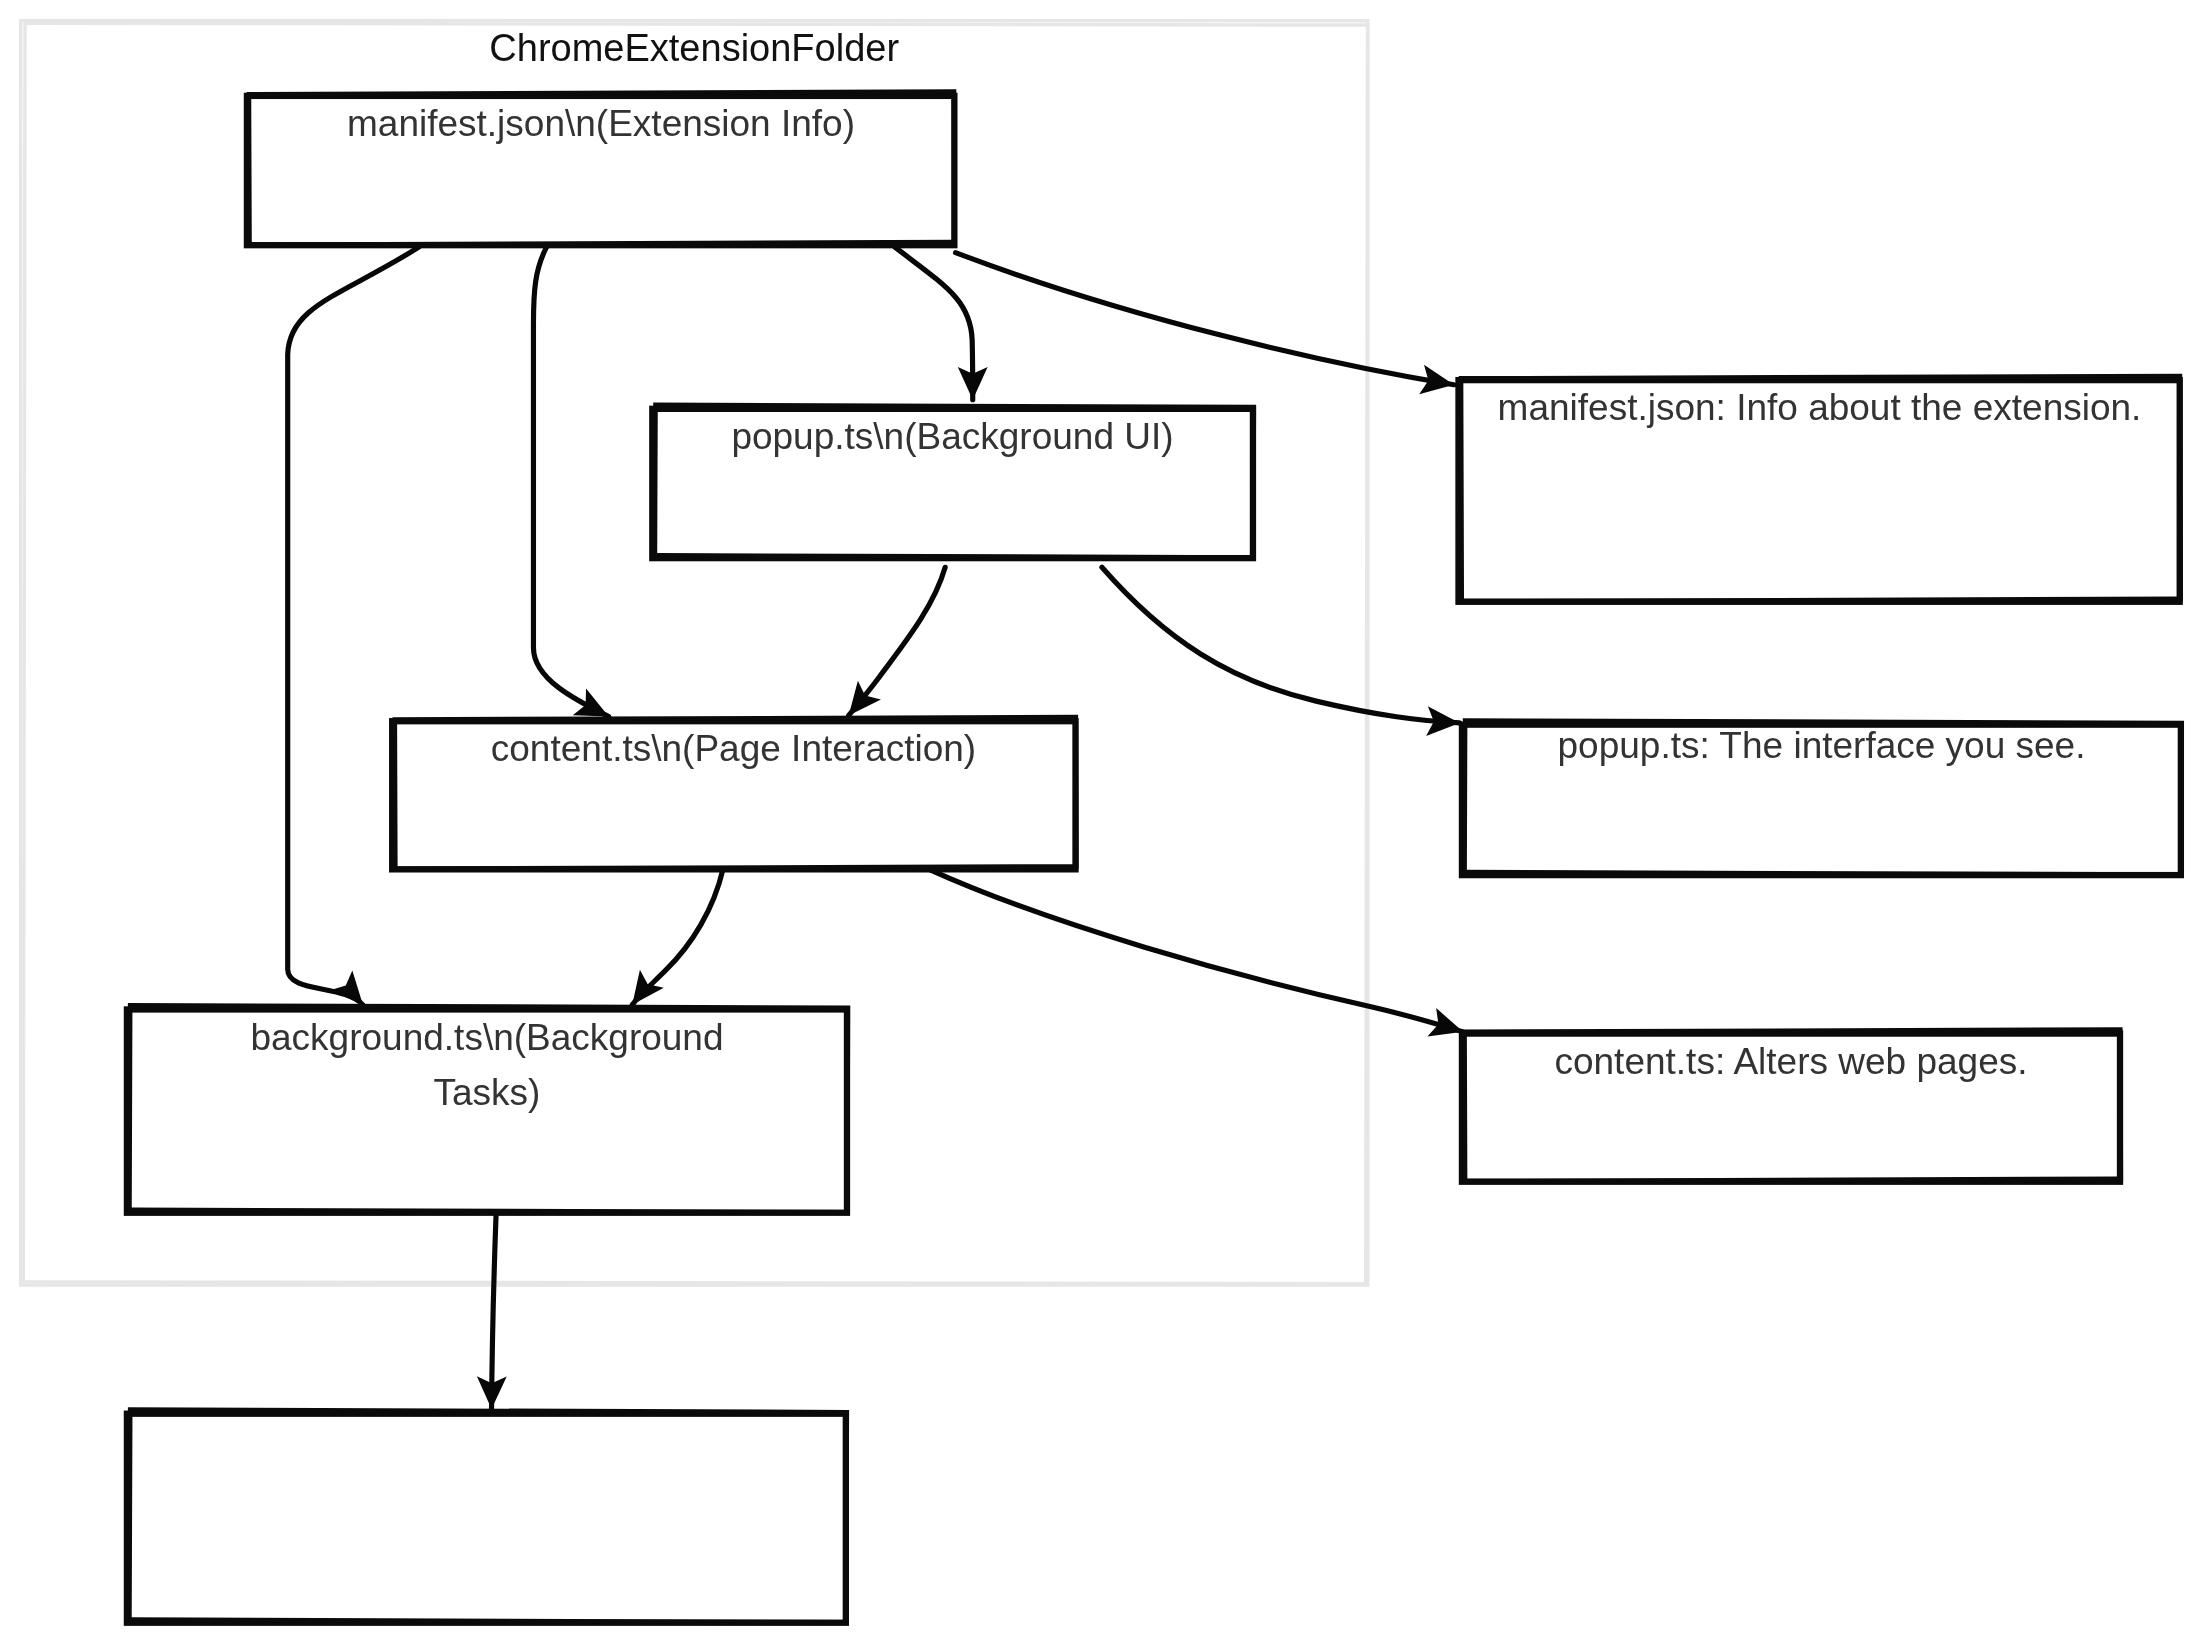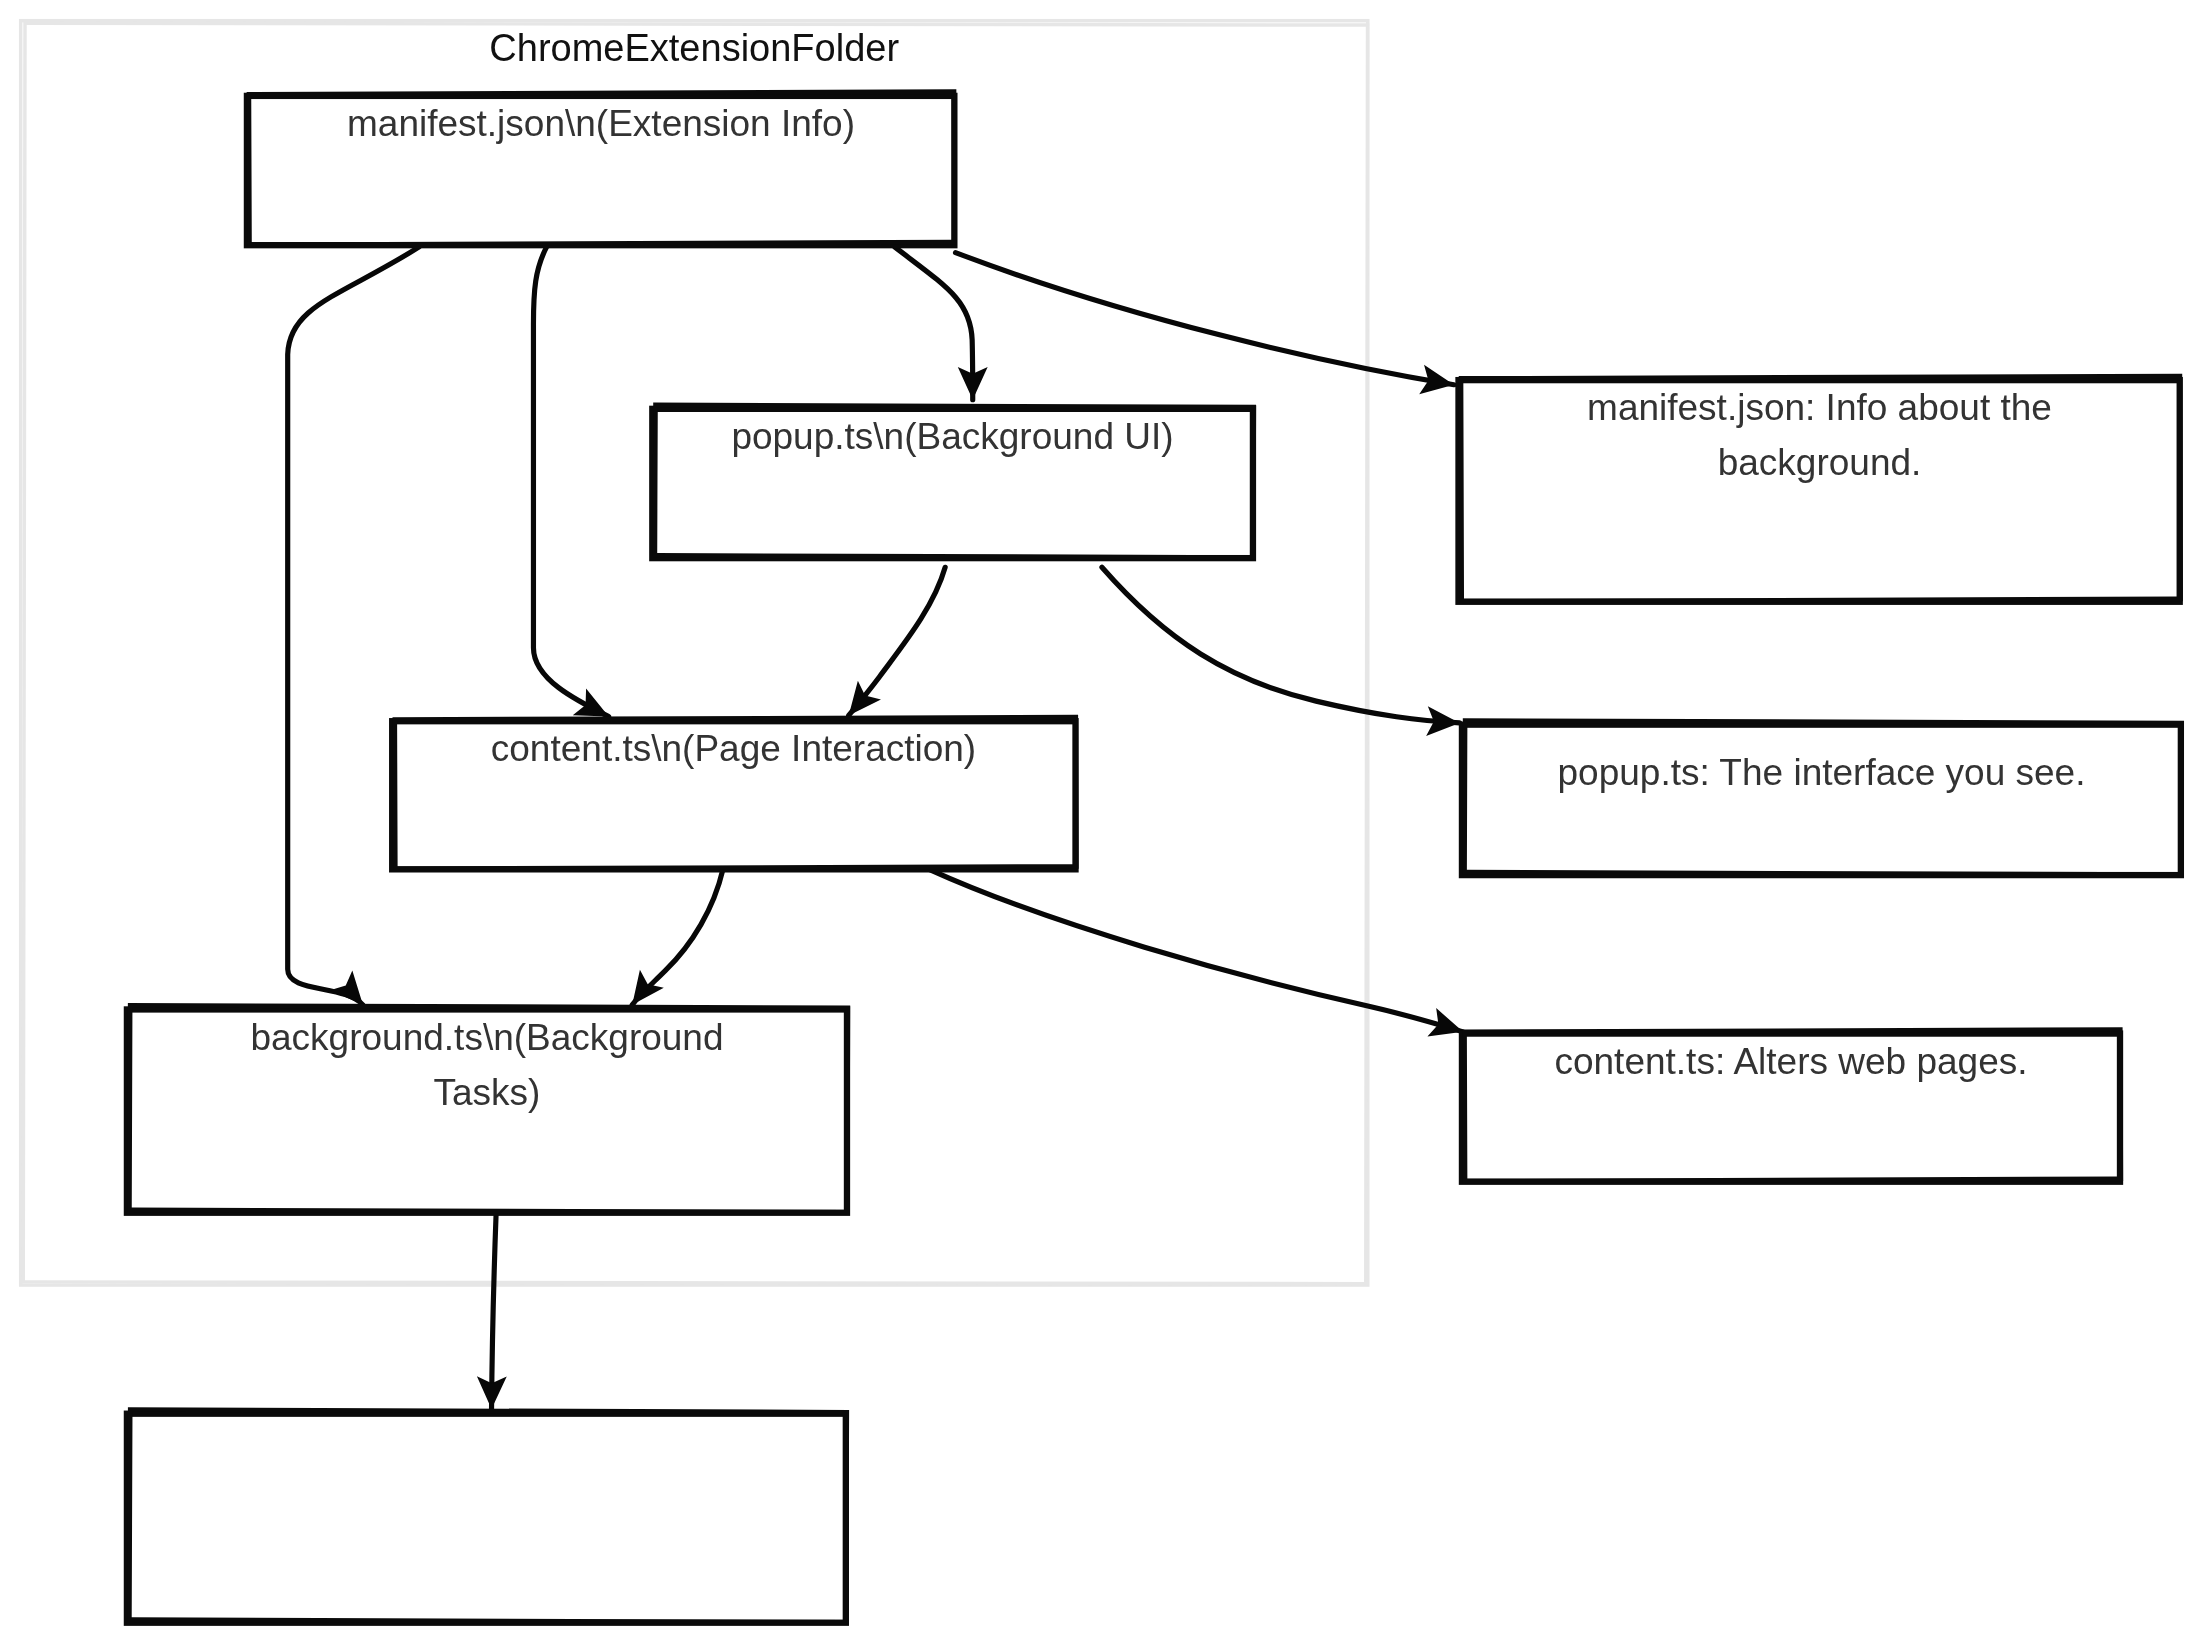--- a/index.html
+++ b/index.html
@@ -118,24 +118,24 @@
 
   <div class="lbl" style="left:392px;top:721px;width:683px;height:148px;">
     <span class="inner">content.ts\n(Page Interaction)</span>
   </div>
 
   <div class="lbl lbl-background" style="left:127px;top:1010px;width:720px;height:203px;">
     <span class="inner">background.ts\n(Background Tasks)</span>
   </div>
 
   <div class="lbl lbl-minfo" style="left:1459px;top:380px;width:721px;height:222px;">
-    <span class="inner">manifest.json: Info about the background.</span>
+    <span class="inner">manifest.json: Info about the extension.</span>
   </div>
 
-  <div class="lbl" style="left:1462px;top:745px;width:719px;height:150px;">
+  <div class="lbl" style="left:1462px;top:718px;width:719px;height:150px;">
     <span class="inner">popup.ts: The interface you see.</span>
   </div>
 
   <div class="lbl" style="left:1462px;top:1034px;width:658px;height:148px;">
     <span class="inner">content.ts: Alters web pages.</span>
   </div>
 
 
 </div>
 

